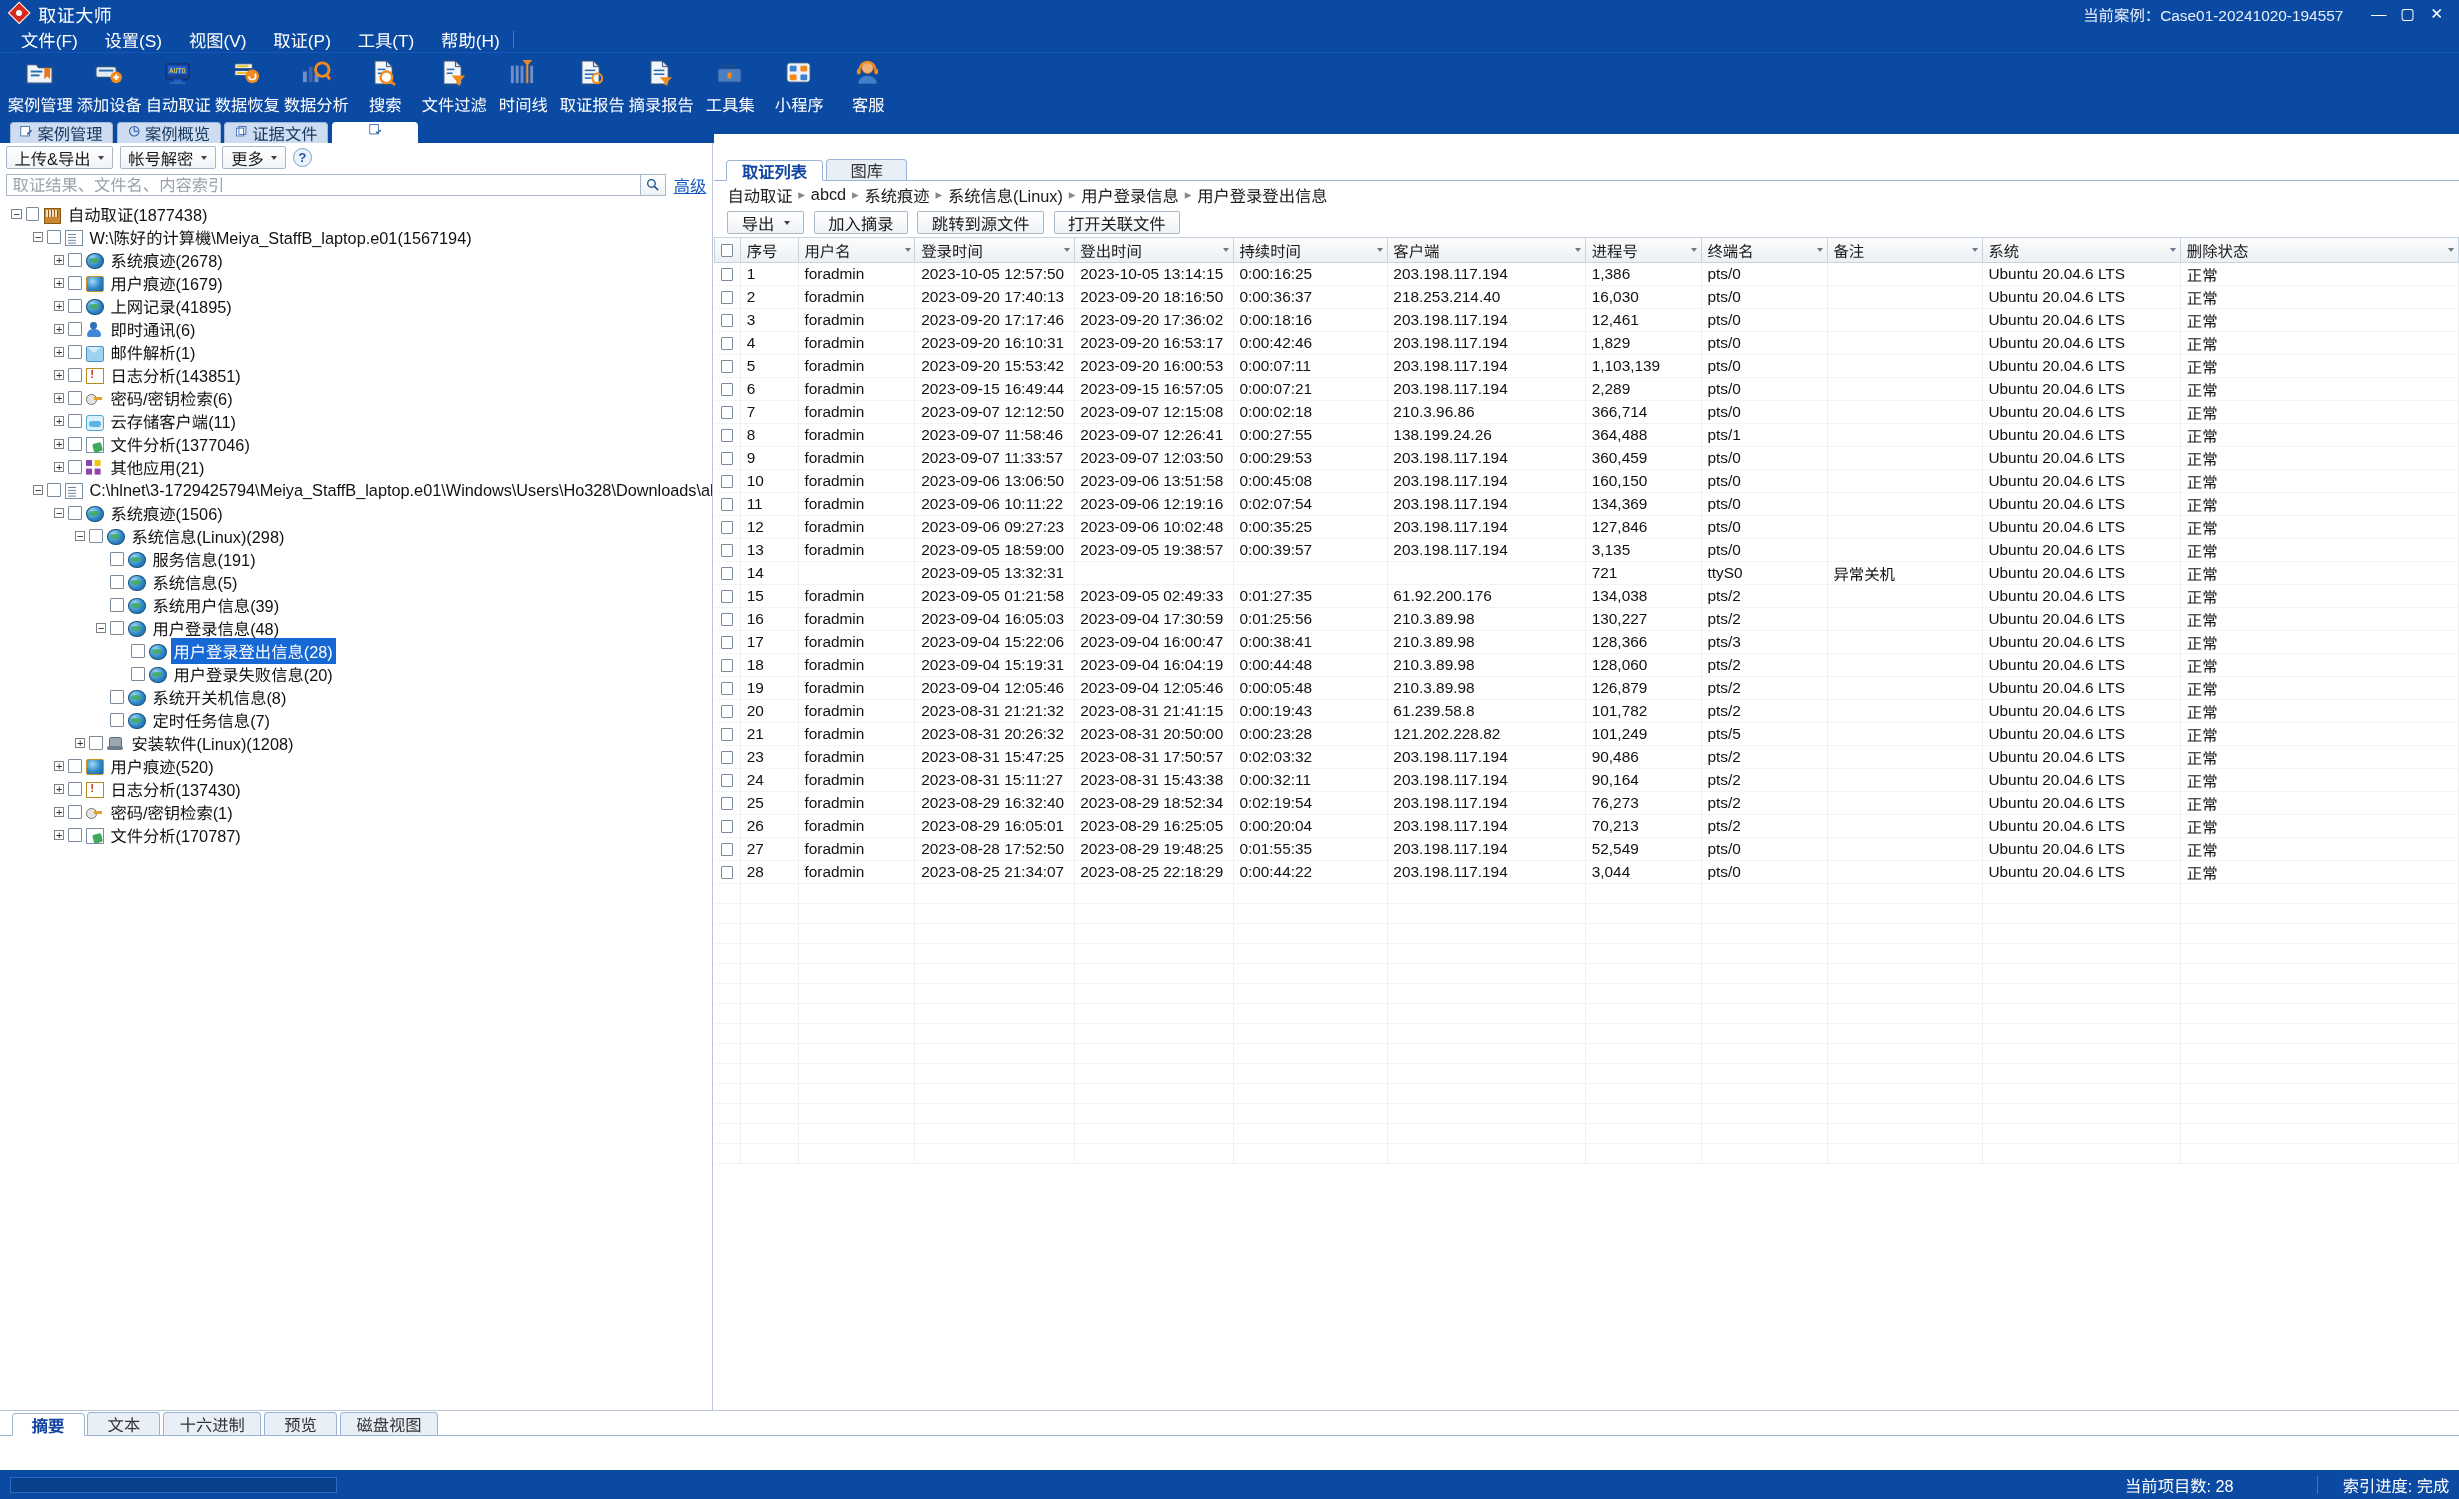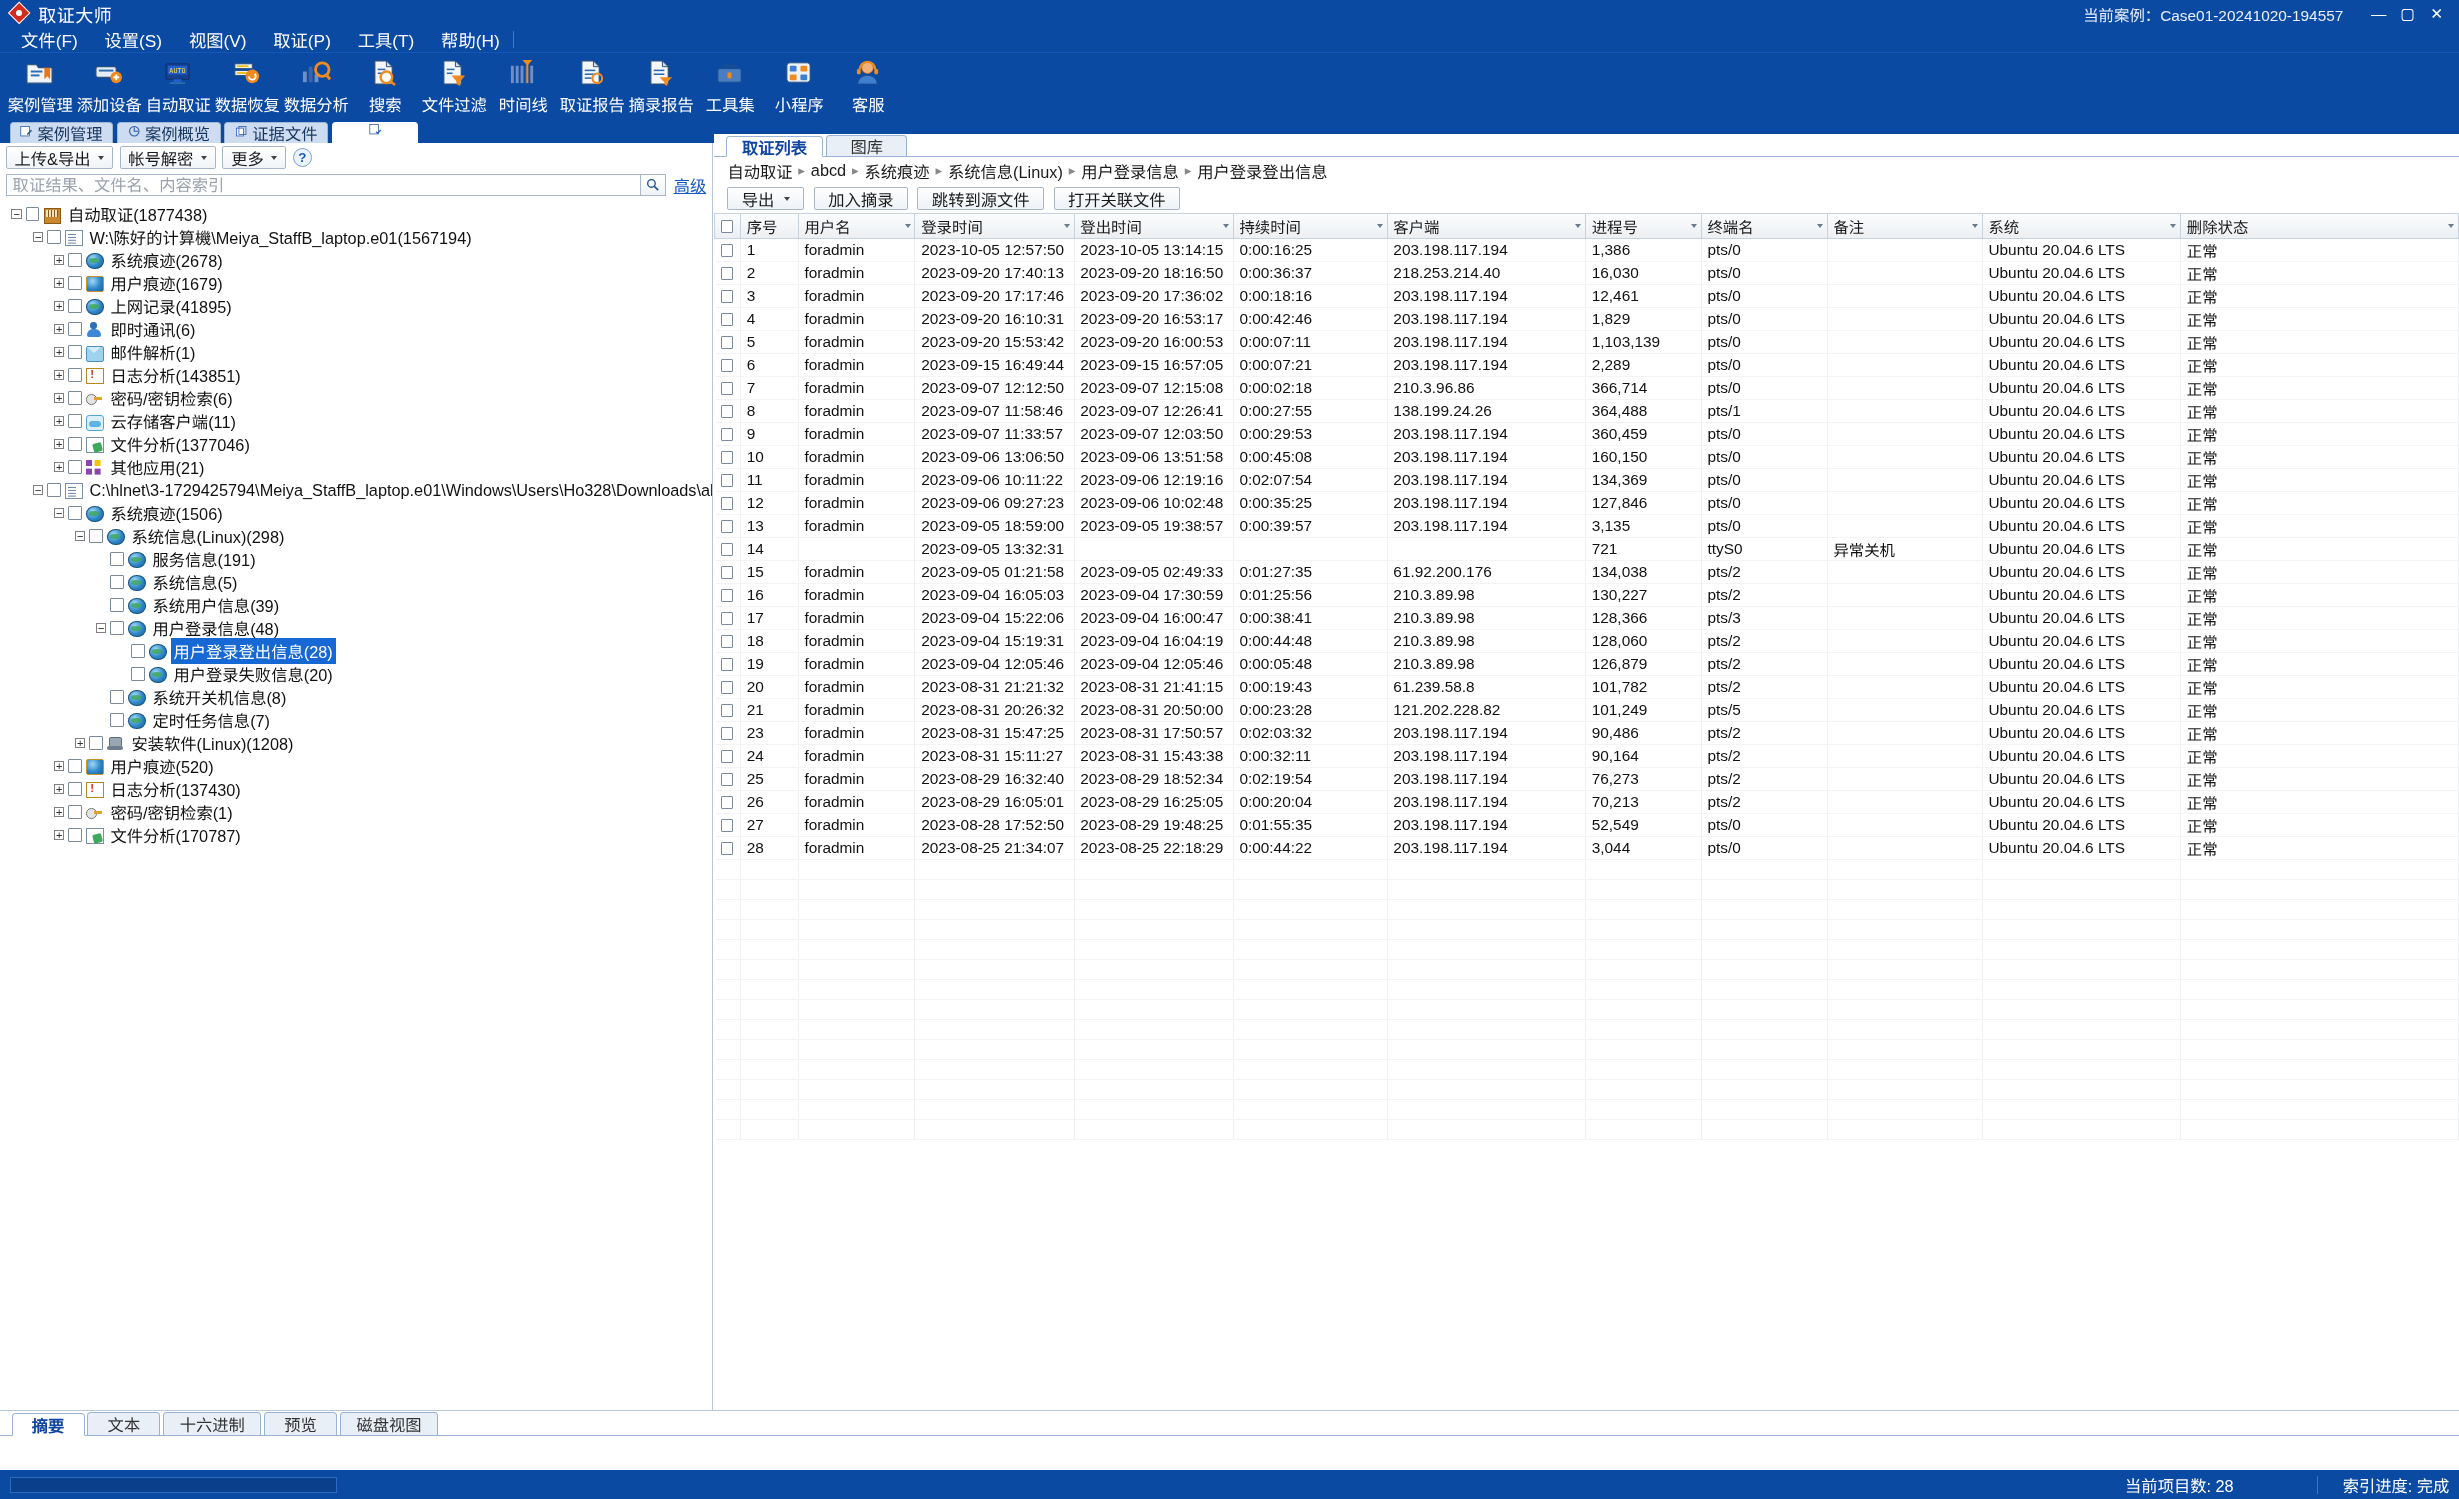--- a/index.html
+++ b/index.html
@@ -180,21 +180,21 @@
   .ic-install{width:15.4px;height:13.4px;position:relative;top:1.9px;}
   .ic-install::before{content:"";position:absolute;left:1.9px;top:0;width:10.6px;height:7.7px;background:#9aa7b5;border:1px solid #5c6b7a;border-radius:1.9px;}
   .ic-install::after{content:"";position:absolute;left:0;top:8.6px;width:15.4px;height:3.8px;background:#6e7d8c;border-radius:1.9px;}
 
   
   .rightpanel {
     position: absolute; left: 714px; top: 134px; right: 0; bottom: 89px;
     background: #ffffff; display:flex; flex-direction: column;
   }
   .rtabs { height: 23px; display: flex; align-items:flex-end; gap:2.9px; padding-left: 11.5px;
-           border-bottom: 1px solid #9ab3d4; background: #fff; }
+           border-bottom: 1px solid #9ab3d4; background: #fff; margin-top: 24px; }
   .rtab {
     height: 21px; min-width: 81px; padding: 0 15.4px; font-size: 16.3px;
     display:flex;align-items:center;justify-content:center;
     border:1px solid #9ab3d4; border-bottom:none; border-radius:3.8px 3.8px 0 0;
     background:#e9eff7; color:#333;
   }
   .rtab.active { background:#fff; color:#1045a1; font-weight:bold; border-bottom:1px solid #fff; margin-bottom:-1px; }
 
   .breadcrumb {
     height: 27px; display: flex; align-items:center; gap: 5.8px;

